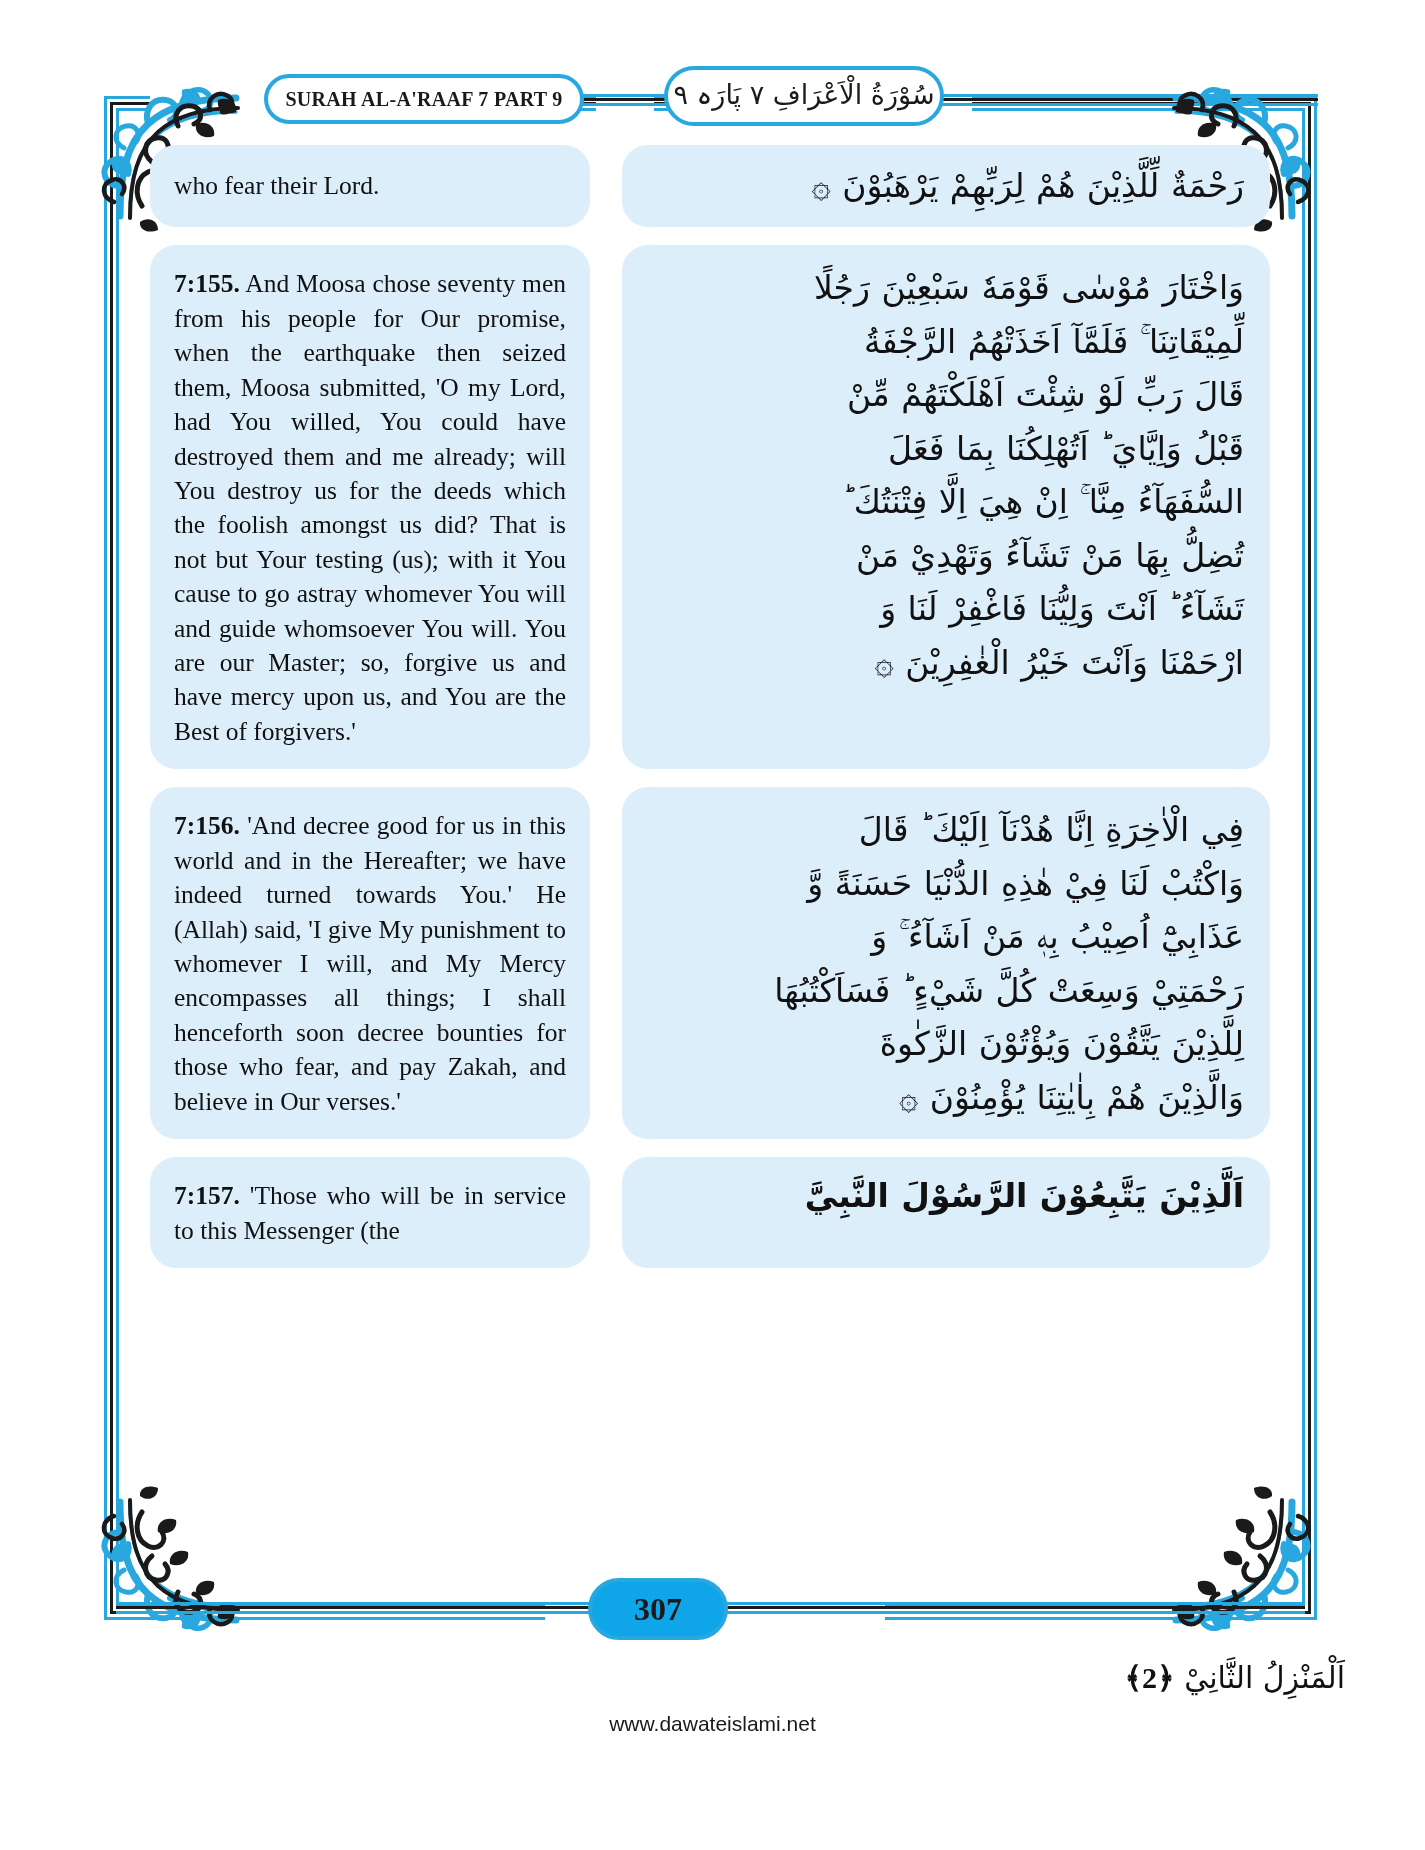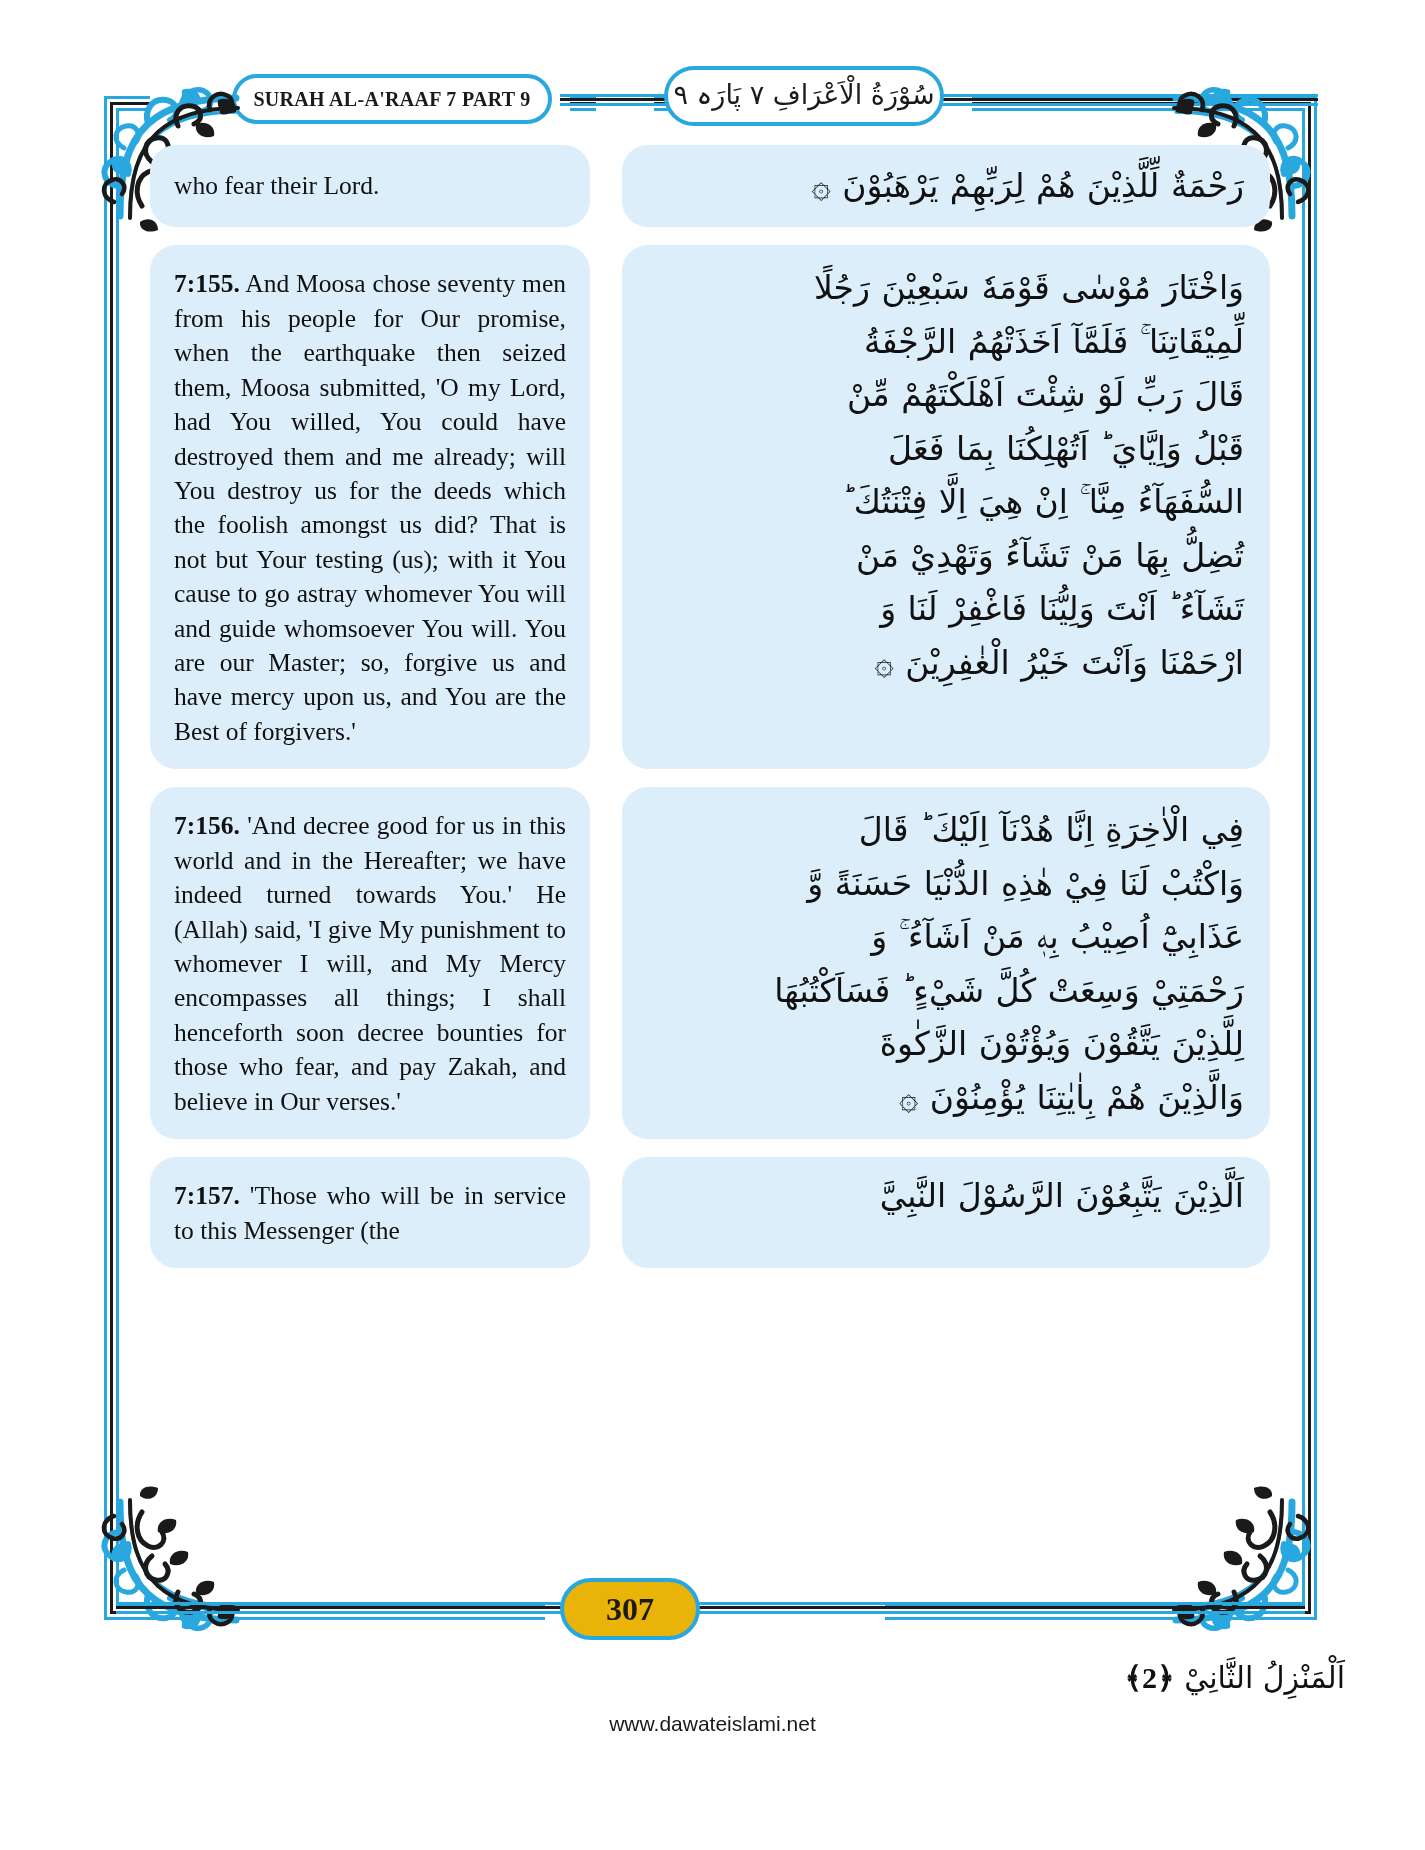--- a/index.html
+++ b/index.html
@@ -62,21 +62,21 @@
     position: absolute;
     background: #ffffff;
     border: 4px solid #29a8e0;
     border-radius: 40px;
     box-sizing: border-box;
     display: flex;
     align-items: center;
     justify-content: center;
   }
   .header-pill-left {
-    left: 232px; top: 74px;
+    left: 264px; top: 74px;
     width: 320px; height: 50px;
   }
   .header-pill-left .label {
     font-family: "Liberation Serif", "DejaVu Serif", serif;
     font-weight: bold;
     font-size: 20px;
     letter-spacing: 0.3px;
     color: #1a1a1a;
     white-space: nowrap;
   }
@@ -185,23 +185,23 @@
     position: absolute;
     left: 116px; top: 1602px;
     width: 1189px; height: 12px;
   }
   .footer-rules .l-blue-top { position:absolute; left:0; top:0;  width:100%; height:3px; background:#29a8e0; }
   .footer-rules .l-black    { position:absolute; left:0; top:4px; width:100%; height:3px; background:#1a1a1a; }
   .footer-rules .l-blue-bot { position:absolute; left:0; top:9px; width:100%; height:3px; background:#29a8e0; }
 
   .page-pill {
     position: absolute;
-    left: 560px; top: 1578px;
+    left: 588px; top: 1578px;
     width: 140px; height: 62px;
-    background: #eab308;
+    background: #0ea5e9;
     border: 4px solid #29a8e0;
     border-radius: 34px;
     box-sizing: border-box;
     display: flex;
     align-items: center;
     justify-content: center;
   }
   .page-pill .num {
     font-family: "Liberation Serif", "DejaVu Serif", serif;
     font-size: 32px;
@@ -434,21 +434,21 @@
       </div>
     </div>
 
     <div class="row">
       <div class="cell cell-en" style="">
         <p class="en-text">
           <span class="vnum">7:157.</span>
           <span>'Those who will be in service to this Messenger (the</span>
         </p>
       </div>
-      <div class="cell cell-ar" style="padding-top:12px;padding-bottom:10px;">
+      <div class="cell cell-ar" style="padding-top:12px;padding-bottom:10px;font-weight:bold;">
         <p class="ar-text">اَلَّذِيْنَ يَتَّبِعُوْنَ الرَّسُوْلَ النَّبِيَّ</p>
       </div>
     </div>
 
   </div>
 
   <div class="footer-rules">
     <div class="l-blue-top"></div>
       <div class="l-black"></div>
       <div class="l-blue-bot"></div>

